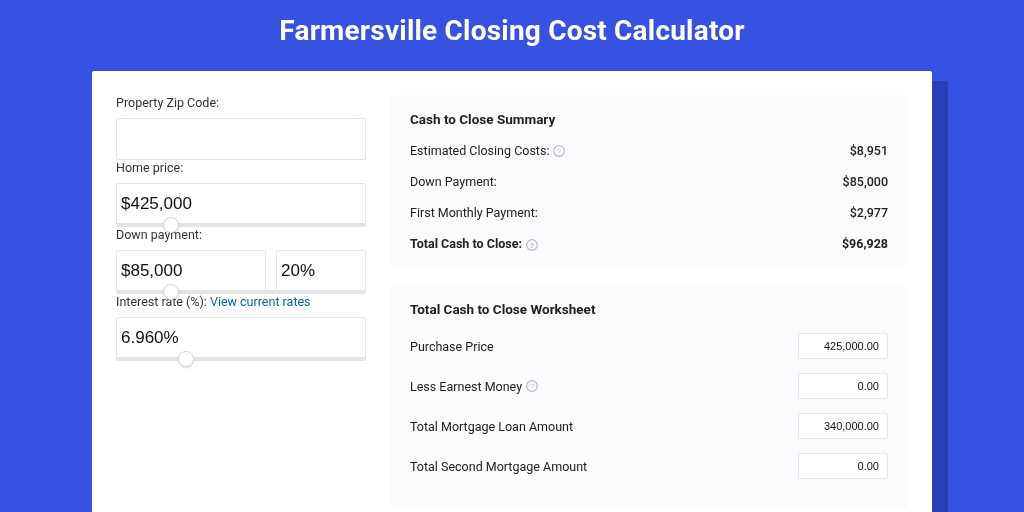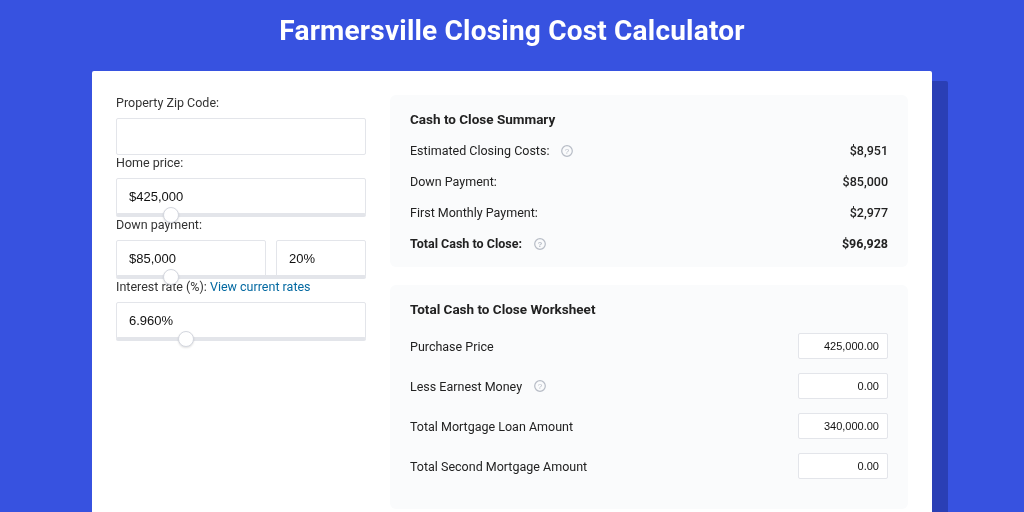--- a/index.html
+++ b/index.html
@@ -47,22 +47,22 @@
   .field-label {
     font-size: 12.5px;
     color: #333;
     margin-bottom: 8px;
     display: block;
   }
   .input {
     width: 100%;
     border: 1px solid #e3e5ea;
     border-radius: 2px;
-    padding: 10px 12px;
-    font-size: 13px;
+    padding: 10px 4px;
+    font-size: 17px;
     color: #111;
     background: #fff;
     outline: none;
   }
   .row { display: flex; gap: 10px; }
   .row .grow { flex: 1; }
   .row .pct { width: 90px; flex: none; }
 
   .slider-wrap { position: relative; margin-top: -2px; }
   .slider-track {
@@ -100,23 +100,23 @@
     font-weight: 700;
     margin-bottom: 16px;
   }
   .sum-row {
     display: flex; justify-content: space-between;
     font-size: 12.5px;
     margin-bottom: 16px;
     align-items: center;
   }
   .sum-row:last-child { margin-bottom: 0; }
-  .sum-label { display: flex; align-items: center; gap: 12px; color: #222; }
+  .sum-label { display: flex; align-items: center; gap: 4px; color: #222; }
   .sum-val { font-weight: 500; }
-  .sum-row.bold .sum-label, .sum-row.bold .sum-val { font-weight: 700; }
+  .sum-row.bold .sum-label, .sum-row.bold .sum-val { font-weight: 700; align-items: flex-end; }
 
   .help-icon {
     width: 12px; height: 12px;
     display: inline-flex;
     align-items: center; justify-content: center;
   }
   .help-icon svg { display: block; }
 
   .ws-row {
     display: flex; justify-content: space-between; align-items: center;

